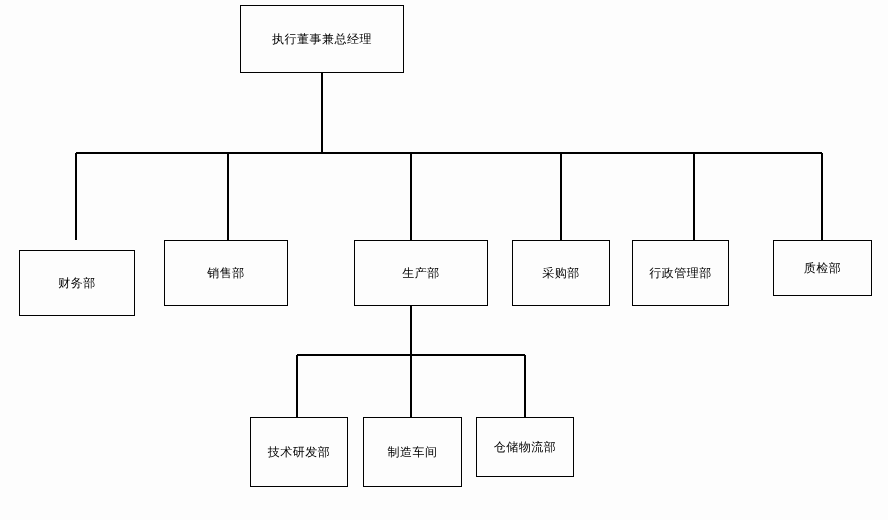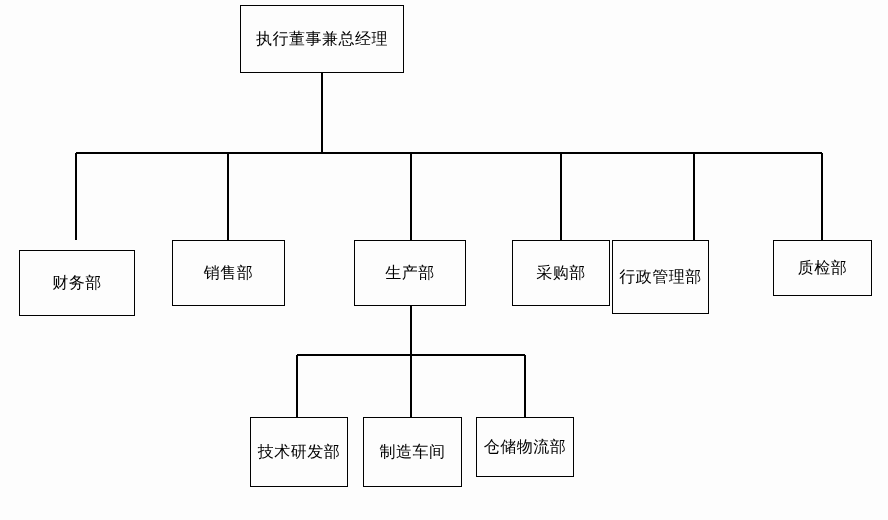--- a/index.html
+++ b/index.html
@@ -29,21 +29,21 @@
   }
   .node-box {
     position: absolute;
     box-sizing: border-box;
     border: 1px solid #000000;
     background: #fdfdfd;
     display: flex;
     align-items: center;
     justify-content: center;
     color: #000000;
-    font-size: 16px;
+    font-size: 12px;
     line-height: 1.2;
     letter-spacing: 0.5px;
     white-space: nowrap;
     font-family: "DejaVu Sans", "Liberation Sans", sans-serif;
   }
   .node-label {
     display: block;
     text-align: center;
   }
 </style>
@@ -70,30 +70,30 @@
       </g>
   </svg>
 
   <div id="boxes-layer">
       <div class="node-box" style="left: 240px; top: 5px; width: 164px; height: 68px;">
         <span class="node-label">执行董事兼总经理</span>
       </div>
       <div class="node-box" style="left: 19px; top: 250px; width: 116px; height: 66px;">
         <span class="node-label">财务部</span>
       </div>
-      <div class="node-box" style="left: 172px; top: 240px; width: 113px; height: 66px;">
+      <div class="node-box" style="left: 164px; top: 240px; width: 124px; height: 66px;">
         <span class="node-label">销售部</span>
       </div>
-      <div class="node-box" style="left: 354px; top: 240px; width: 112px; height: 66px;">
+      <div class="node-box" style="left: 354px; top: 240px; width: 134px; height: 66px;">
         <span class="node-label">生产部</span>
       </div>
       <div class="node-box" style="left: 512px; top: 240px; width: 98px; height: 66px;">
         <span class="node-label">采购部</span>
       </div>
-      <div class="node-box" style="left: 612px; top: 240px; width: 97px; height: 74px; align-items: center;">
+      <div class="node-box" style="left: 632px; top: 240px; width: 97px; height: 66px; align-items: center;">
         <span class="node-label">行政管理部</span>
       </div>
       <div class="node-box" style="left: 773px; top: 240px; width: 99px; height: 56px;">
         <span class="node-label">质检部</span>
       </div>
       <div class="node-box" style="left: 250px; top: 417px; width: 98px; height: 70px; align-items: center;">
         <span class="node-label">技术研发部</span>
       </div>
       <div class="node-box" style="left: 363px; top: 417px; width: 99px; height: 70px;">
         <span class="node-label">制造车间</span>

